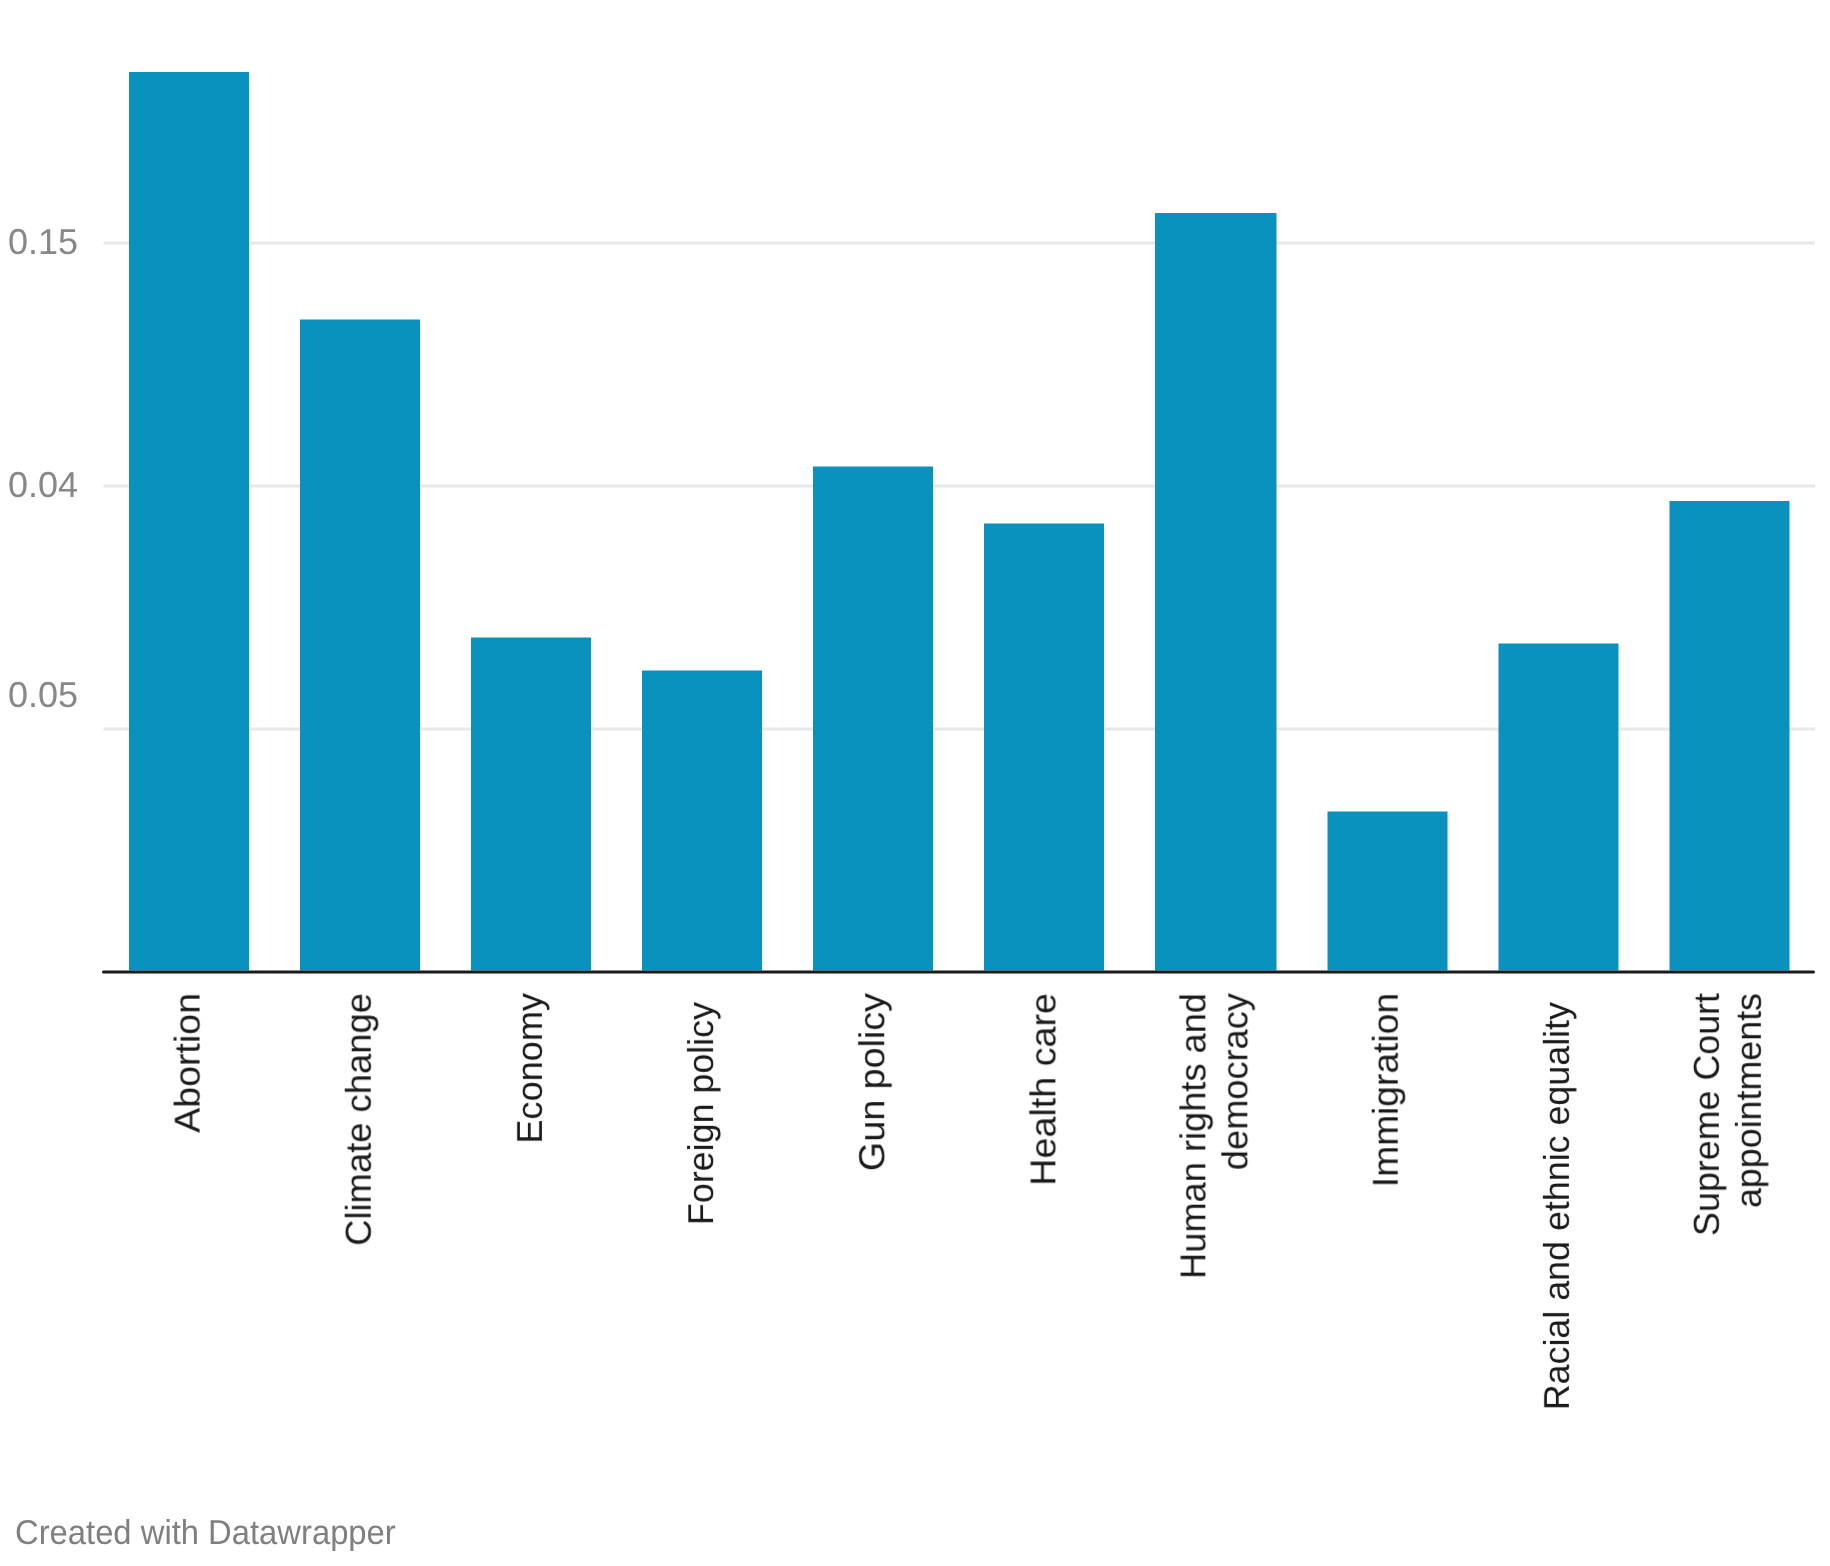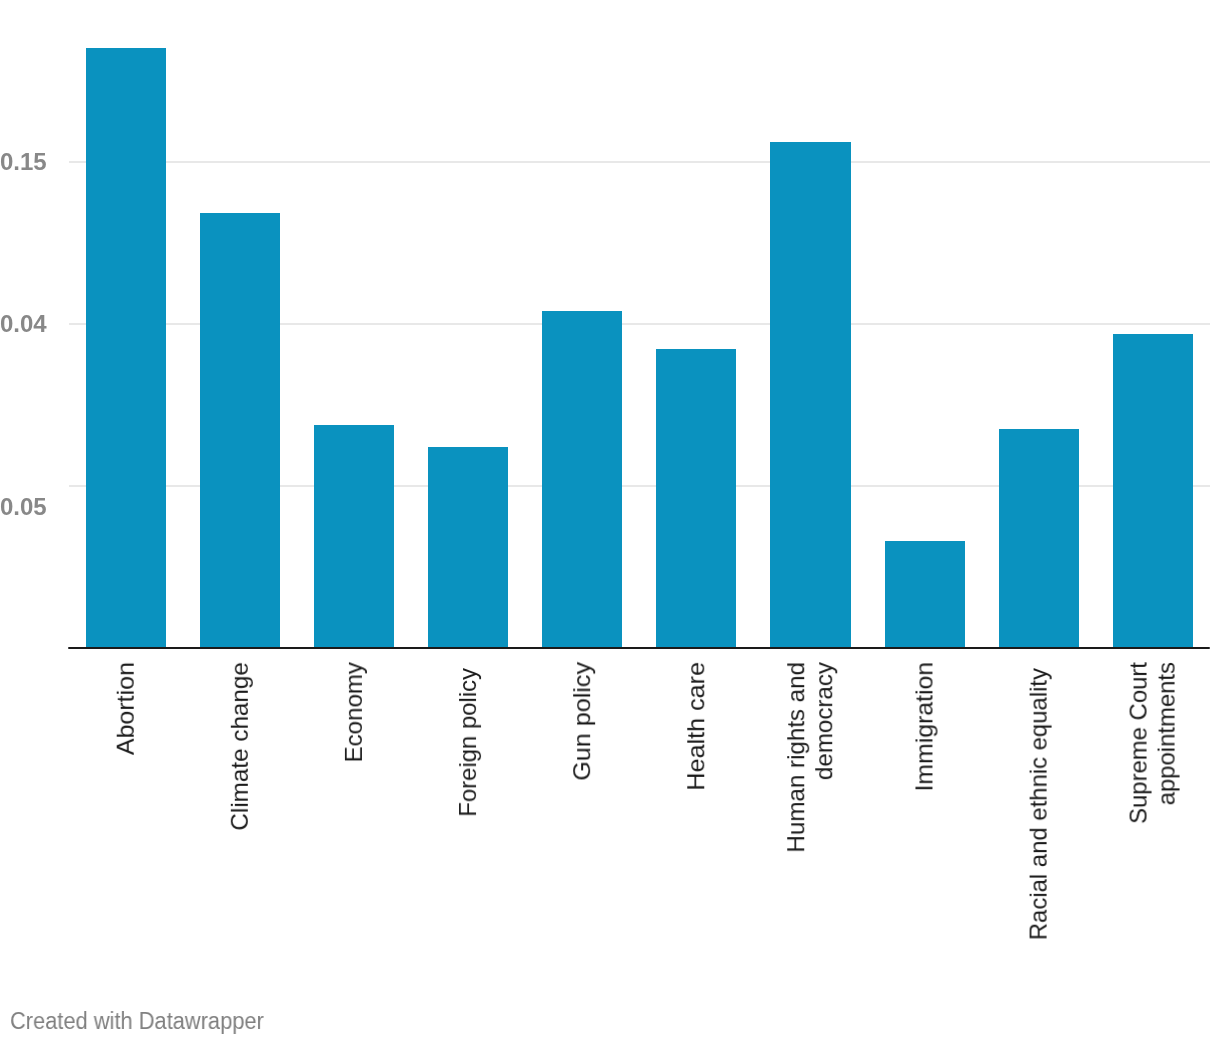--- a/index.html
+++ b/index.html
@@ -3,22 +3,22 @@
 <meta charset="utf-8">
 <title>Created with Datawrapper</title>
 <style>
   html,body{margin:0;padding:0;background:#ffffff;}
   body{width:1220px;height:1044px;overflow:hidden;background:#ffffff;
        font-family:"Liberation Sans", sans-serif;}
   #chart{position:relative;width:1220px;height:1044px;background:#ffffff;}
 
   .gridline{position:absolute;height:2px;background:#e8e8e8;}
 
-  .ylabel{position:absolute;left:0;width:57.3px;text-align:left;white-space:nowrap;
-          color:#888888;font-size:24px;line-height:24px;will-change:transform;font-weight:bold;}
+  .ylabel{position:absolute;left:0;width:57.3px;text-align:center;white-space:nowrap;
+          color:#888888;font-size:24px;line-height:24px;will-change:transform;}
 
   .zeroline{position:absolute;height:2px;border-radius:1px;background:#1a1a1a;}
 
   .bar{position:absolute;background:#0a92bf;}
 
   .xlabel{position:absolute;left:0;top:0;text-align:right;
           color:#1a1a1a;font-size:24px;line-height:28.3px;
           transform-origin:0 0;will-change:transform;}
 
   .footer{position:absolute;left:9.7px;top:1009.5px;white-space:nowrap;
@@ -32,21 +32,21 @@
 
   <div id="plot">
 
     <div id="grid">
     <div class="gridline" style="left:68.8px;width:1141.1px;top:484.5px"></div>
     <div class="gridline" style="left:68.8px;width:1141.1px;top:322.5px"></div>
     <div class="gridline" style="left:68.8px;width:1141.1px;top:160.5px"></div>
     </div>
 
     <div id="ylabels">
-    <div class="ylabel" style="top:495px">0.05</div>
+    <div class="ylabel" style="top:452px">0.05</div>
     <div class="ylabel" style="top:311.5px">0.04</div>
     <div class="ylabel" style="top:149.5px">0.15</div>
     </div>
 
     <div id="bars">
     <div class="bar" style="left:85.75px;width:80.2px;top:47.78px;height:599.72px" aria-label="Abortion"></div>
     <div class="bar" style="left:199.87px;width:80.2px;top:212.69px;height:434.81px" aria-label="Climate change"></div>
     <div class="bar" style="left:313.98px;width:80.2px;top:424.59px;height:222.91px" aria-label="Economy"></div>
     <div class="bar" style="left:428.09px;width:80.2px;top:446.62px;height:200.88px" aria-label="Foreign policy"></div>
     <div class="bar" style="left:542.20px;width:80.2px;top:310.54px;height:336.96px" aria-label="Gun policy"></div>

